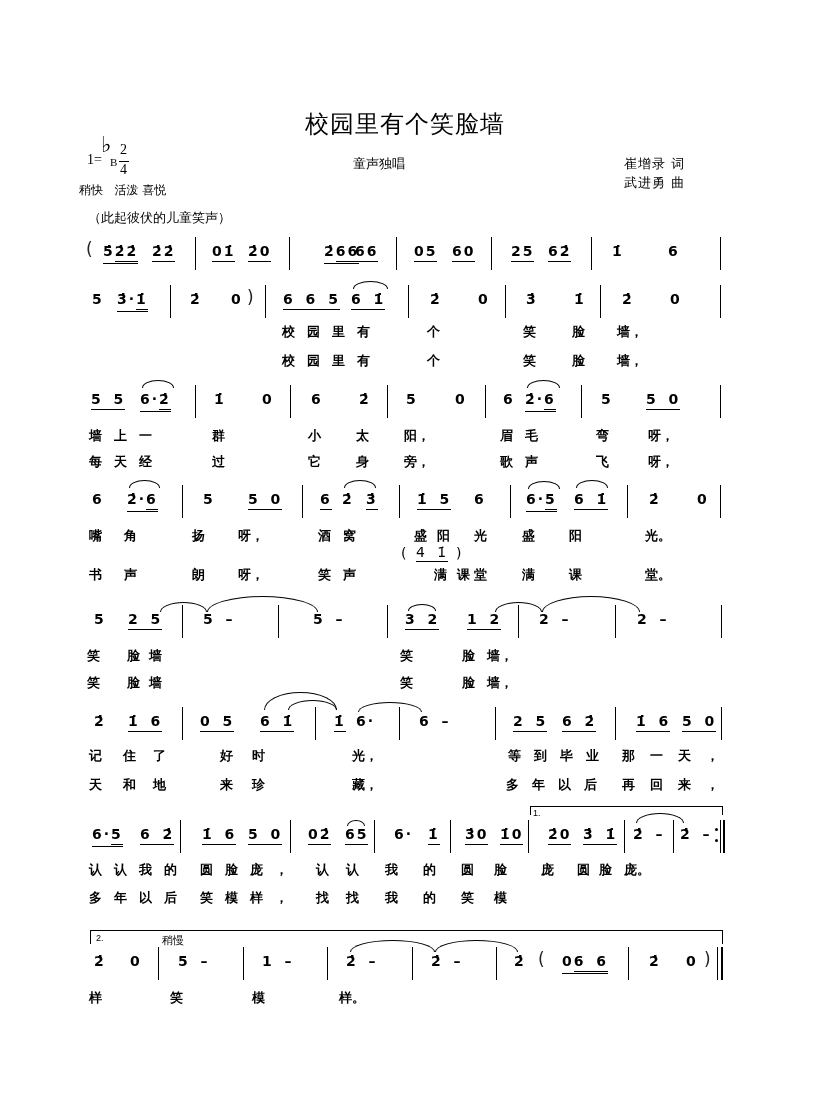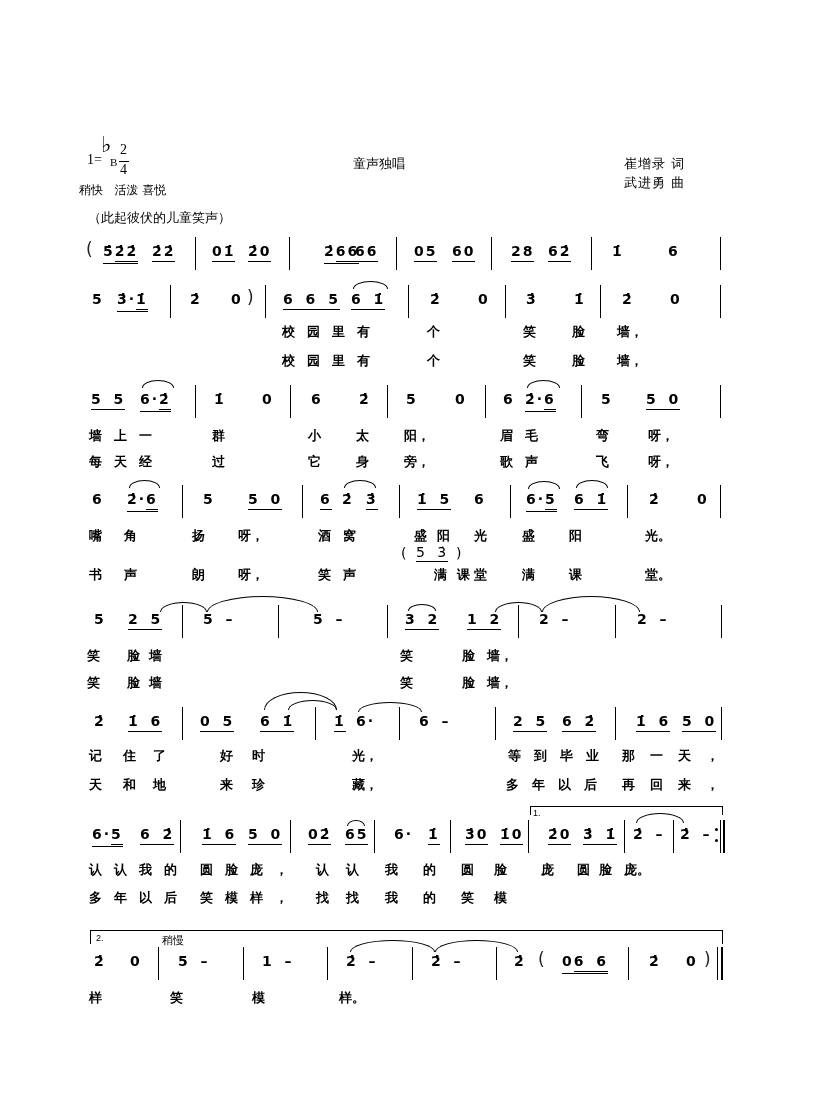--- a/index.html
+++ b/index.html
@@ -31,20 +31,21 @@
   .tempo-change{position:absolute;font-size:11px;font-family:"DejaVu Sans",sans-serif;}
 
   .ly{position:absolute;font-family:"DejaVu Sans",sans-serif;font-weight:bold;font-size:13px;line-height:16px;white-space:pre;letter-spacing:12px;}
   .alt{position:absolute;font-family:"DejaVu Sans",sans-serif;font-size:14px;line-height:16px;white-space:pre;letter-spacing:2px;word-spacing:4px;}
 </style>
 </head>
 <body>
 
 <div class="page">
 
+  <div class="title">校园里有个笑脸墙</div>
   <span class="hdr key-prefix">1=</span>
   <span class="hdr key-flat">♭</span>
   <span class="hdr key-tonic">B</span>
   <span class="hdr ts-num">2</span>
   <div class="ts-line"></div>
   <span class="hdr ts-den">4</span>
   <span class="hdr perf">童声独唱</span>
   <span class="hdr credit" style="top:155px">崔增录 词</span>
   <span class="hdr credit" style="top:174px">武进勇 曲</span>
   <span class="hdr tempo">稍快   活泼 喜悦</span>
@@ -57,21 +58,21 @@
     <div class="bar" style="left:195px"></div>
     <div class="n u1" style="left:212px">01̇</div>
     <div class="n u1" style="left:248px">2̇0</div>
     <div class="bar" style="left:289px"></div>
     <div class="n u1" style="left:324px"><span>2̇</span><span class="u2">66</span></div>
     <div class="n u1" style="left:355px">66</div>
     <div class="bar" style="left:396px"></div>
     <div class="n u1" style="left:414px">05</div>
     <div class="n u1" style="left:452px">60</div>
     <div class="bar" style="left:491px"></div>
-    <div class="n u1" style="left:511px">28</div>
+    <div class="n u1" style="left:511px">25</div>
     <div class="n u1" style="left:548px">62̇</div>
     <div class="bar" style="left:591px"></div>
     <div class="n" style="left:612px">1̇</div>
     <div class="n" style="left:668px">6</div>
     <div class="bar" style="left:720px"></div>
   </div>
 
   <div class="row" style="top:290px">
     <div class="n" style="left:92px">5</div>
     <div class="n u1" style="left:117px"><span>3̇·</span><span class="u2">1̇</span></div>
@@ -184,21 +185,21 @@
     <span class="ly" style="left:238px;top:528px;letter-spacing:0">呀，</span>
     <span class="ly" style="left:318px;top:528px">酒窝</span>
     <span class="ly" style="left:414px;top:528px;letter-spacing:10px">盛阳</span>
     <span class="ly" style="left:474px;top:528px">光</span>
     <span class="ly" style="left:522px;top:528px">盛</span>
     <span class="ly" style="left:569px;top:528px">阳</span>
     <span class="ly" style="left:645px;top:528px;letter-spacing:0">光。</span>
   </div>
   <div>
     <span class="alt" style="left:401px;top:545px">(</span>
-    <span class="alt u1" style="left:416px;top:544px">5 3̇</span>
+    <span class="alt u1" style="left:416px;top:544px">4 1̇</span>
     <span class="alt" style="left:456px;top:545px">)</span>
   </div>
   <div>
     <span class="ly" style="left:89px;top:567px">书</span>
     <span class="ly" style="left:124px;top:567px">声</span>
     <span class="ly" style="left:192px;top:567px">朗</span>
     <span class="ly" style="left:238px;top:567px;letter-spacing:0">呀，</span>
     <span class="ly" style="left:318px;top:567px">笑声</span>
     <span class="ly" style="left:434px;top:567px;letter-spacing:10px">满课</span>
     <span class="ly" style="left:474px;top:567px">堂</span>

